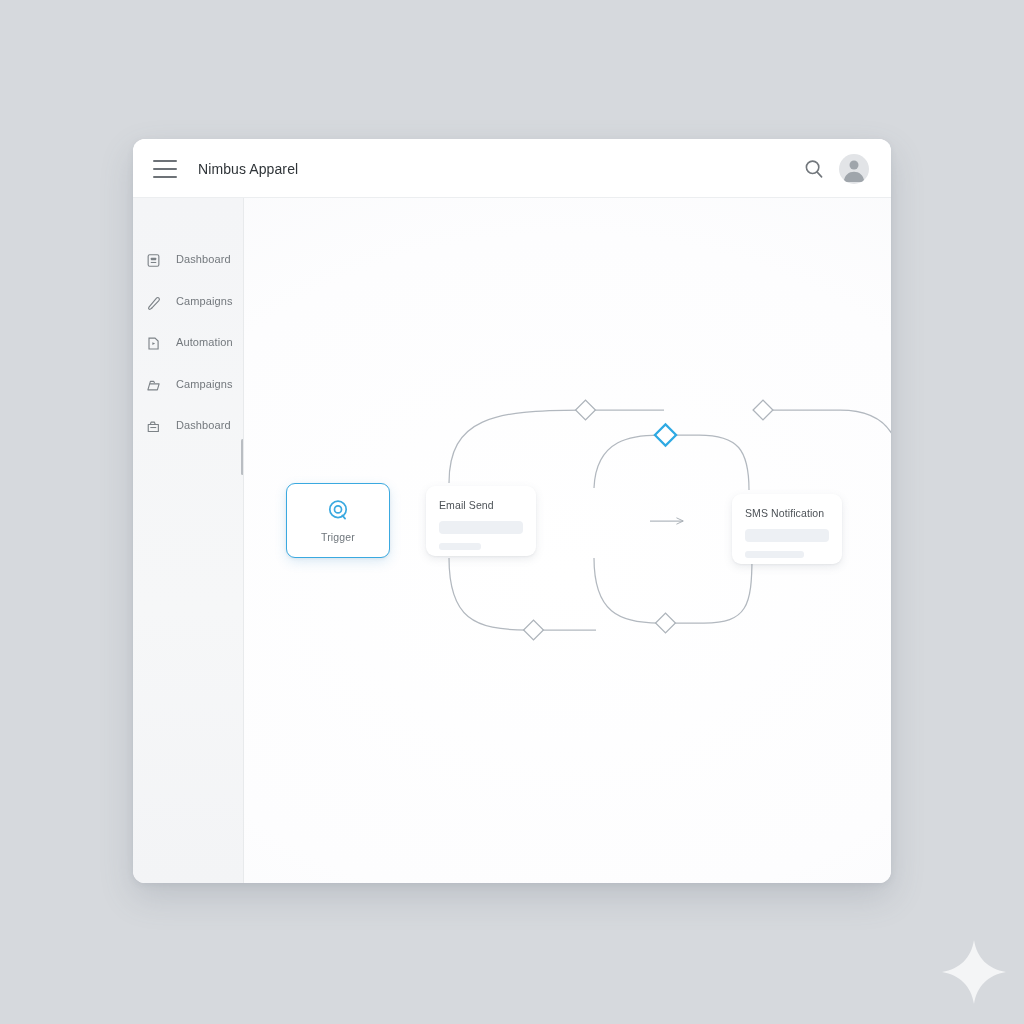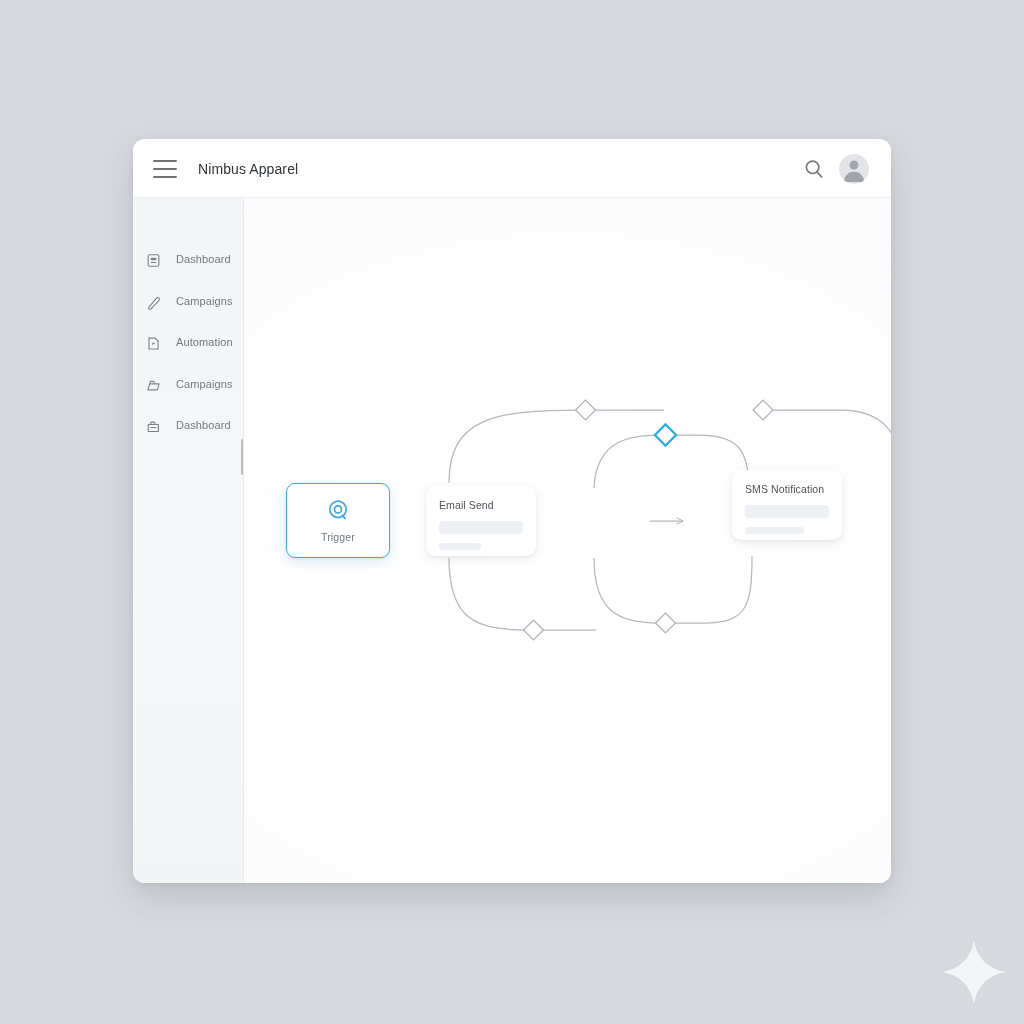--- a/index.html
+++ b/index.html
@@ -331,21 +331,21 @@
       <div class="node" id="node-trigger" style="left:42px; top:285px; width:104px; height:75px;">
         <svg width="26" height="26" viewBox="0 0 26 26">
           <circle cx="13" cy="11.4" r="8.2" fill="none" stroke="#3aa9e0" stroke-width="1.7"></circle>
           <circle cx="13" cy="11.4" r="3.5" fill="none" stroke="#3aa9e0" stroke-width="1.7"></circle>
           <path d="M17.3 17.4 L20.1 20.6" fill="none" stroke="#3aa9e0" stroke-width="1.7" stroke-linecap="round"></path>
         </svg>
         <span class="trigger-label">Trigger</span>
       </div>
 
 
-      <div class="node node-plain" style="left:488px; top:272px; width:110px; height:70px;">
+      <div class="node node-plain" style="left:488px; top:296px; width:110px; height:70px;">
         <div class="node-title">SMS Notification</div>
         <div class="skeleton" style="width:100%;"></div>
         <div class="skeleton short" style="width:70%;"></div>
       </div>
 
     </div>
   </div>
 </div>
 
 </body></html>

